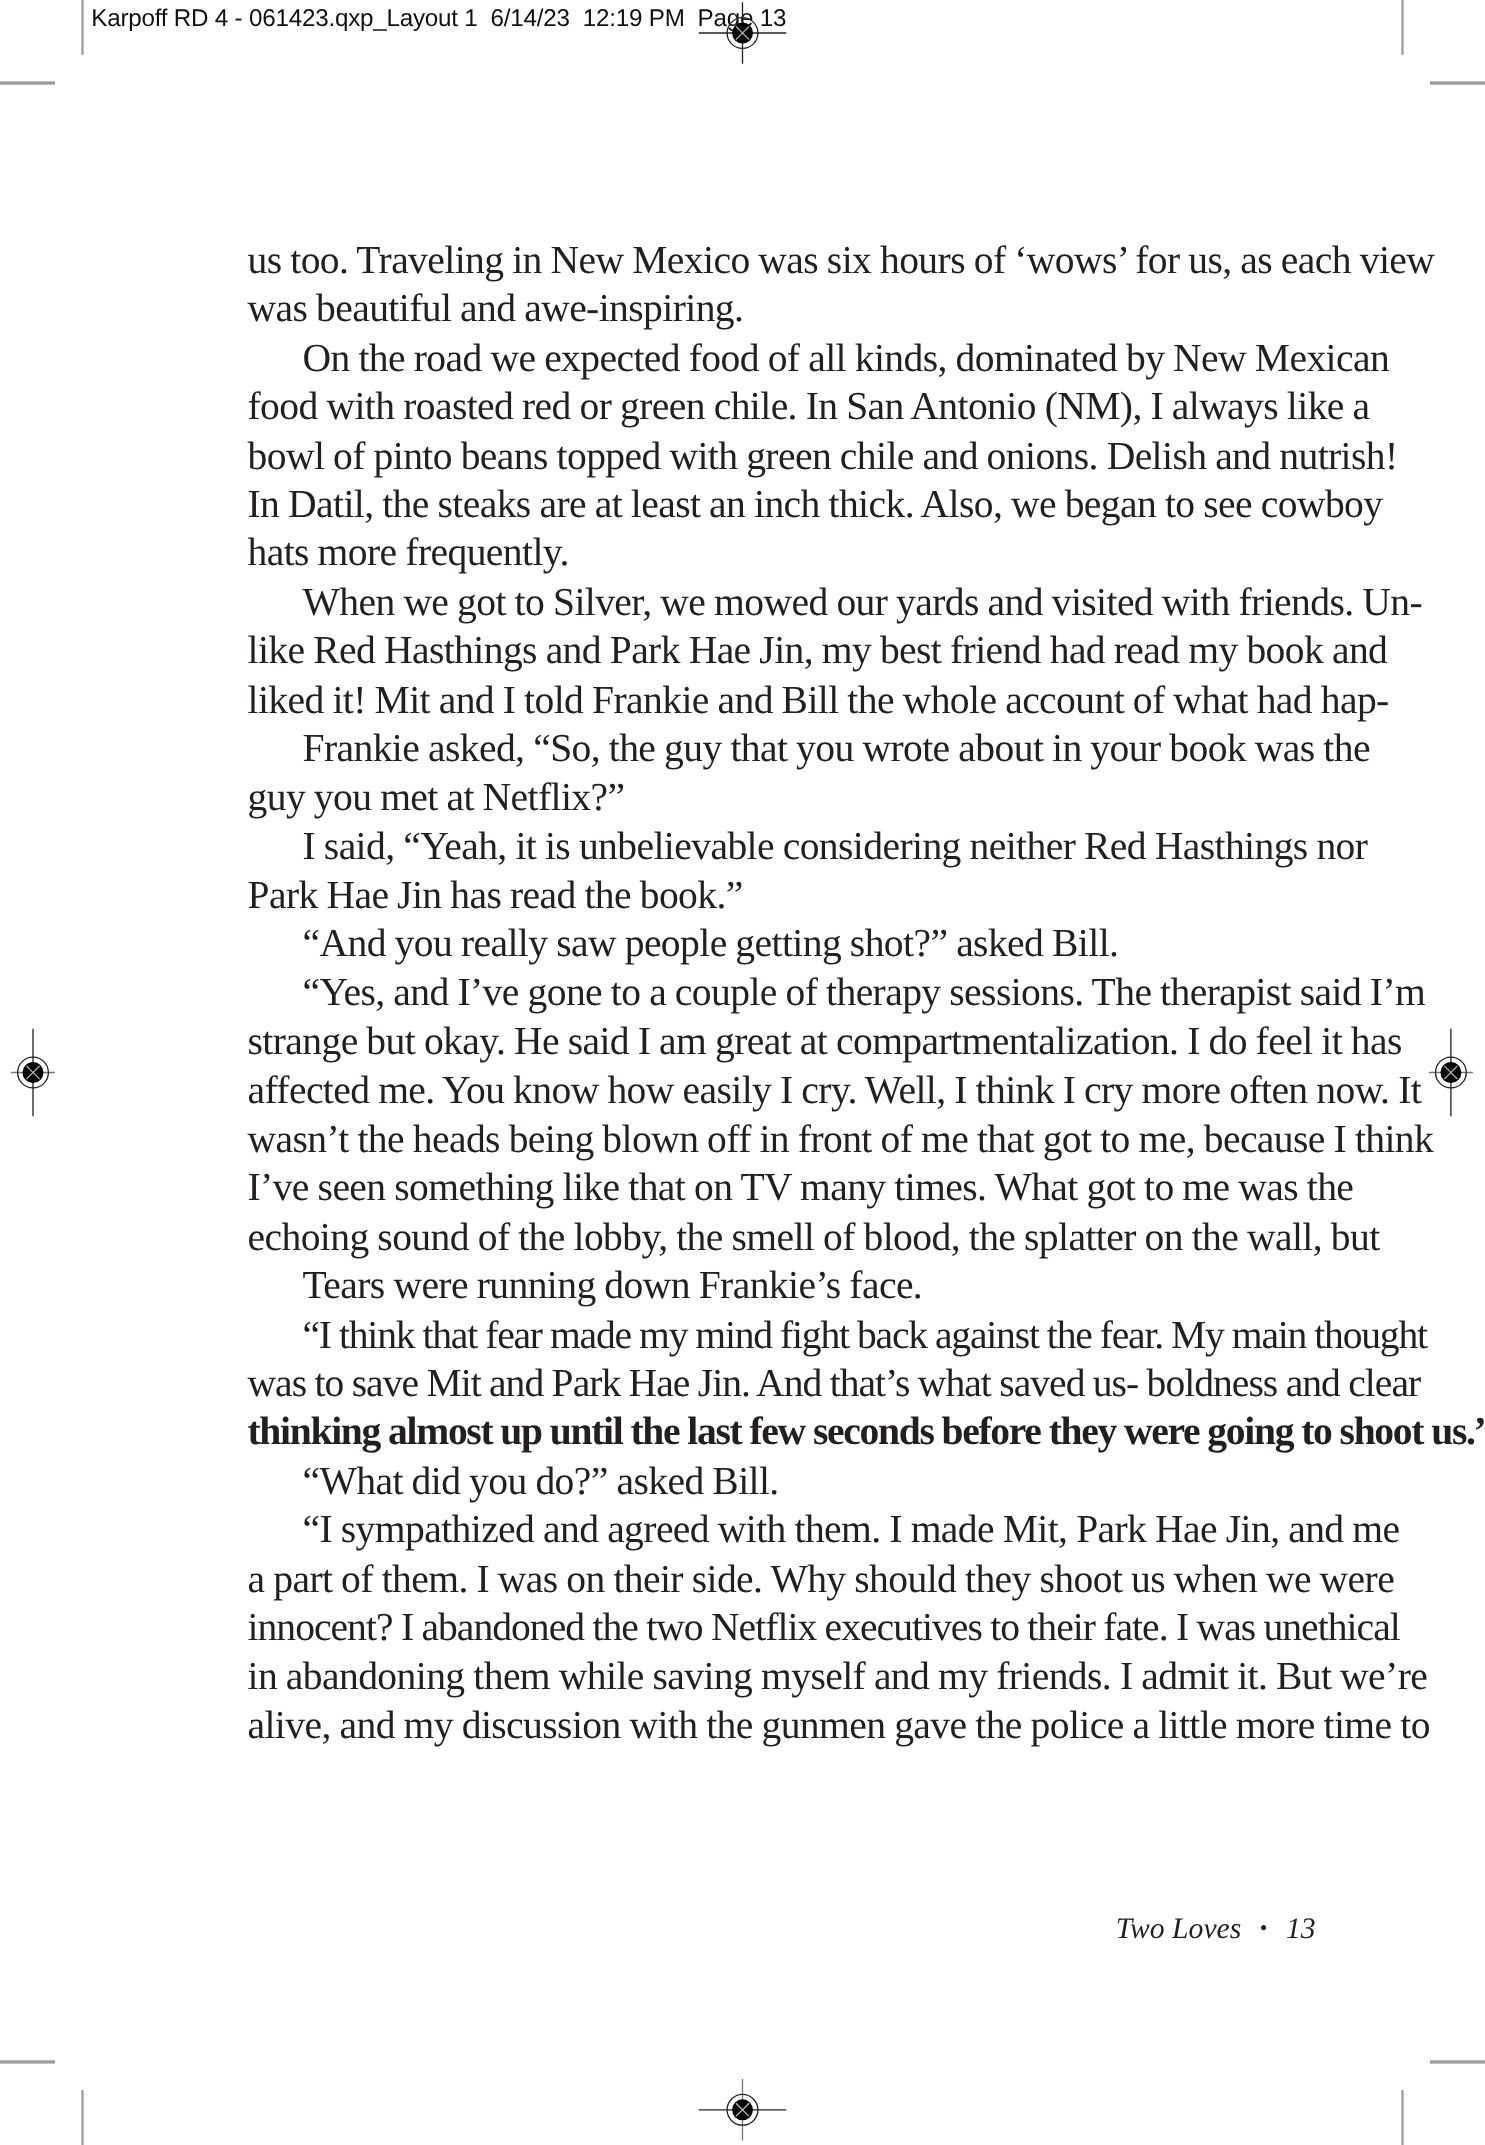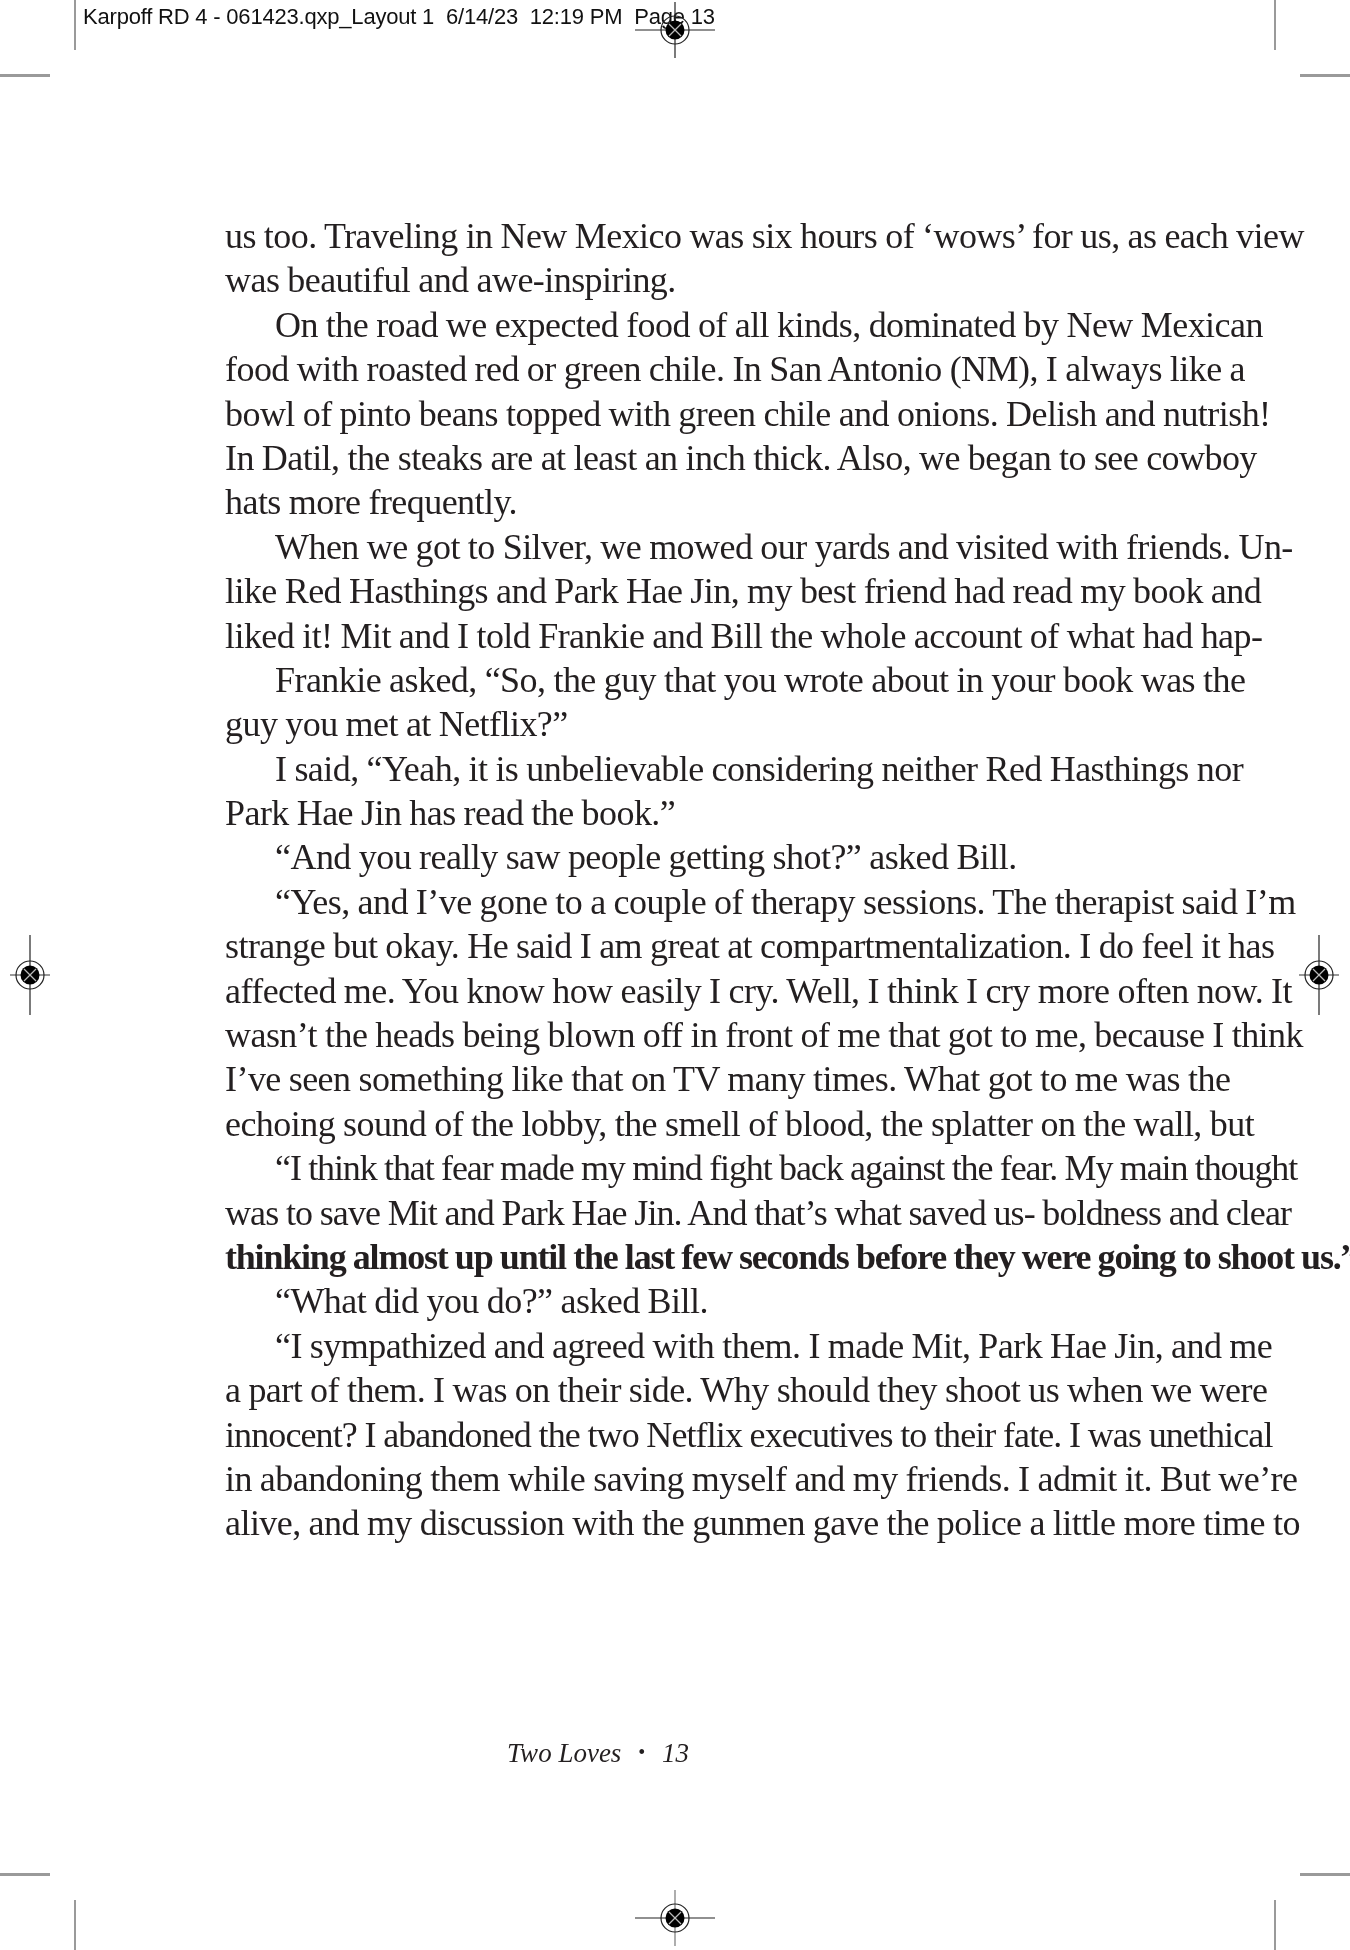--- a/index.html
+++ b/index.html
@@ -55,21 +55,21 @@
       letter-spacing: -0.55px;
       word-spacing: -0.5px;
     }
     .line.indent { padding-left: 50px; }
     .line.last { text-align-last: left; }
     .footer {
       position: absolute;
       left: 0;
       width: 1196px;
       top: 1738px;
-      text-align: center;
+      text-align: right;
       font-family: "Liberation Serif", serif;
       font-style: italic;
       font-size: 27px;
       color: #231f20;
     }
     .footer .dot {
       display: inline-block;
       margin: 0 10px;
       font-style: normal;
       font-size: 20px;
@@ -160,20 +160,23 @@
 
   <div>
     <span class="line indent">“Yes, and I’ve gone to a couple of therapy sessions. The therapist said I’m</span>
     <span class="line">strange but okay. He said I am great at compartmentalization. I do feel it has</span>
     <span class="line">affected me. You know how easily I cry. Well, I think I cry more often now. It</span>
     <span class="line">wasn’t the heads being blown off in front of me that got to me, because I think</span>
     <span class="line">I’ve seen something like that on TV many times. What got to me was the</span>
     <span class="line">echoing sound of the lobby, the smell of blood, the splatter on the wall, but</span>
   </div>
 
+  <div>
+    <span class="line indent last">Tears were running down Frankie’s face.</span>
+  </div>
 
   <div>
     <span class="line indent" style="letter-spacing:-1.1px;">“I think that fear made my mind fight back against the fear. My main thought</span>
     <span class="line" style="letter-spacing:-0.9px;">was to save Mit and Park Hae Jin. And that’s what saved us- boldness and clear</span>
     <span class="line" style="letter-spacing:-1.2px;font-weight:bold;">thinking almost up until the last few seconds before they were going to shoot us.”</span>
   </div>
 
   <div>
     <span class="line indent last">“What did you do?” asked Bill.</span>
   </div>

